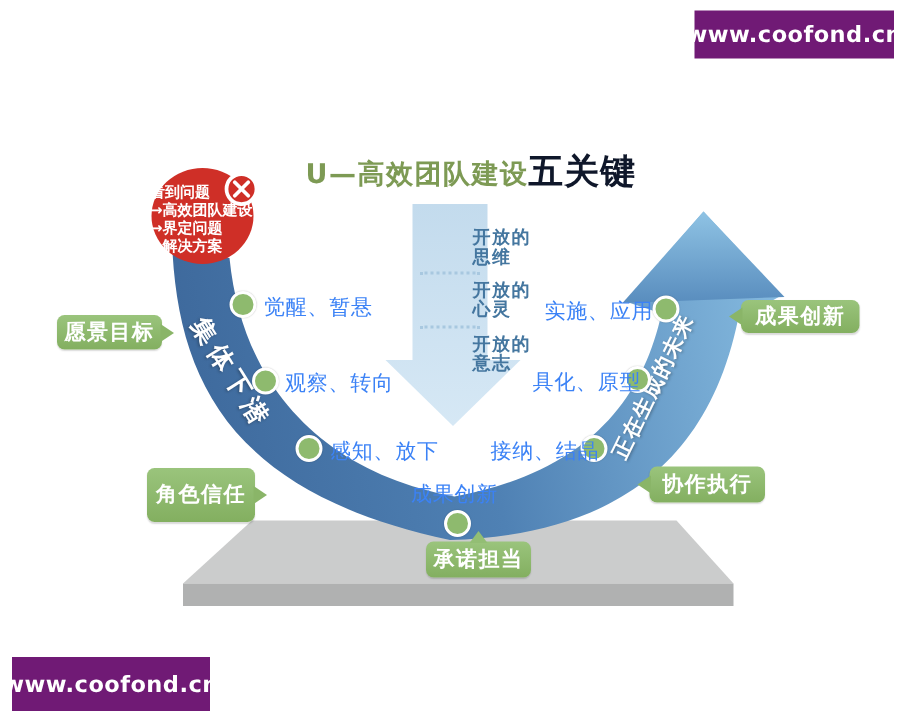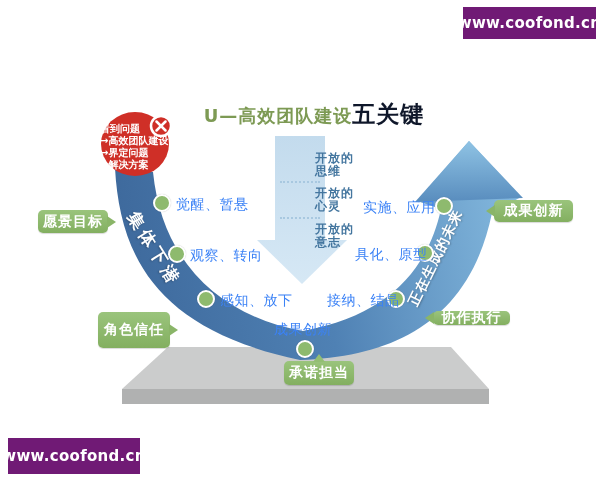--- a/index.html
+++ b/index.html
@@ -78,21 +78,21 @@
     border-right:9px solid #8ab568;
   }
   .key.point-up::after{
     top:-7px;left:50%;transform:translateX(-50%);
     border-left:6px solid transparent;border-right:6px solid transparent;
     border-bottom:8px solid #93be74;
   }
   #key-vision{left:38px;top:210px;width:70px;height:23px;}
   #key-role{left:98px;top:312px;width:72px;height:36px;}
   #key-result{left:494px;top:200px;width:79px;height:22px;}
-  #key-collab{left:433px;top:311px;width:77px;height:14px;text-align:center;}
+  #key-collab{left:433px;top:311px;width:77px;height:24px;text-align:center;}
   #key-commit{left:284px;top:361px;width:70px;height:24px;}
 </style>
 </head>
 <body>
 
 <svg class="canvas" width="600" height="480" viewBox="0 0 600 480">
   <defs>
     <linearGradient id="bandGrad" gradientUnits="userSpaceOnUse" x1="110" y1="260" x2="520" y2="190">
       <stop offset="0" stop-color="#3d689b"></stop>
       <stop offset="0.5" stop-color="#4f81b4"></stop>

